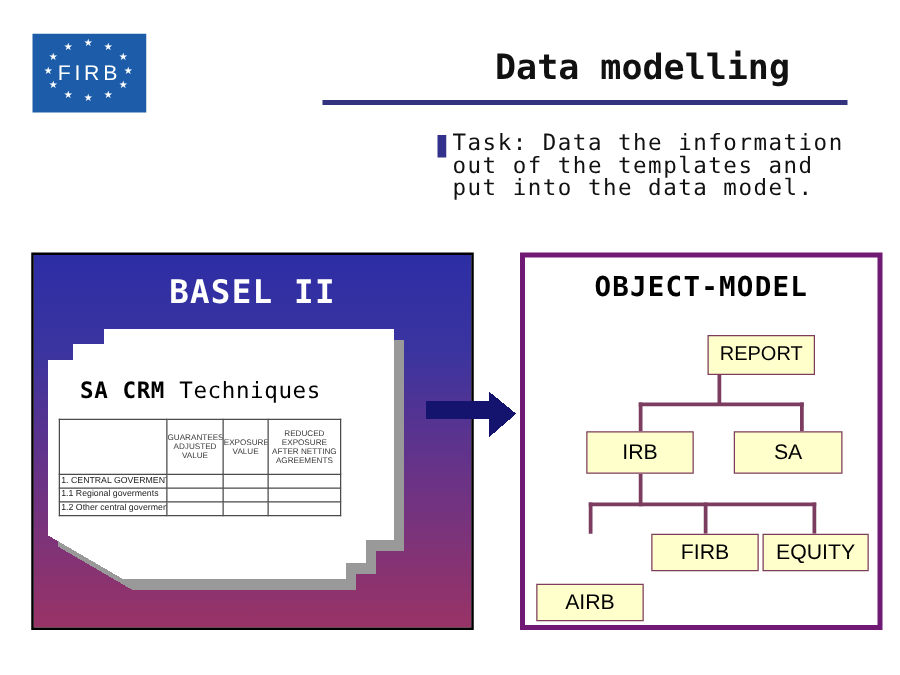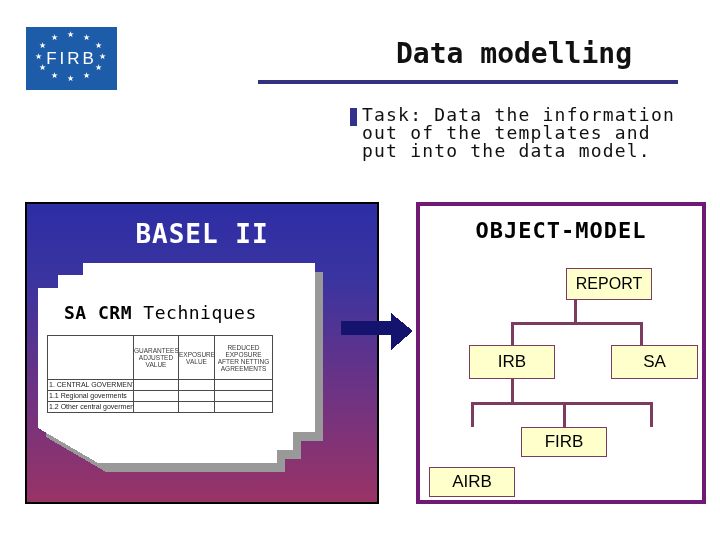--- a/index.html
+++ b/index.html
@@ -40,21 +40,21 @@
 
   
   .om-panel{left:416px;top:202px;width:290px;height:302px;border:4px solid #701a75;
        box-sizing:border-box;background:#ffffff;}
   .om-title{position:absolute;left:0;top:13px;width:100%;text-align:center;color:#000000;
        font-size:22px;font-weight:bold;letter-spacing:1px;line-height:24px;}
   .node{position:absolute;background:#FFFFCC;border:1px solid #7C3C60;box-sizing:border-box;
        display:flex;align-items:center;justify-content:center;font-size:17px;color:#000000;}
   .n-report{left:112px;top:62px;width:86px;height:32px;font-size:16px;margin-left:34px;}
   .n-irb{left:49px;top:139px;width:86px;height:34px;}
-  .n-sa{left:191px;top:139px;width:87px;height:34px;}
+  .n-sa{left:167px;top:139px;width:87px;height:34px;}
   .n-airb{left:9px;top:221px;width:86px;height:30px;margin-top:40px;}
   .n-firb{left:101px;top:221px;width:86px;height:30px;text-align:center;}
   .n-equity{left:190px;top:221px;width:85px;height:30px;}
   .tl{position:absolute;background:#7C3C60;}
 </style>
 </head>
 <body>
 
 <div class="abs logo">
   <span class="star" style="left:73px;top:26px;">★</span>
@@ -147,13 +147,14 @@
   <div class="tl" style="left:51px;top:196px;width:182px;height:3px;"></div>
   <div class="tl" style="left:51px;top:196px;width:3px;height:25px;"></div>
   <div class="tl" style="left:143px;top:196px;width:3px;height:25px;"></div>
   <div class="tl" style="left:230px;top:196px;width:3px;height:25px;"></div>
 
   <div class="node n-report">REPORT</div>
   <div class="node n-irb">IRB</div>
   <div class="node n-sa">SA</div>
   <div class="node n-airb">AIRB</div>
   <div class="node n-firb">FIRB</div>
+  <div class="node n-equity">EQUITY</div>
 </div>
 
 </body></html>

